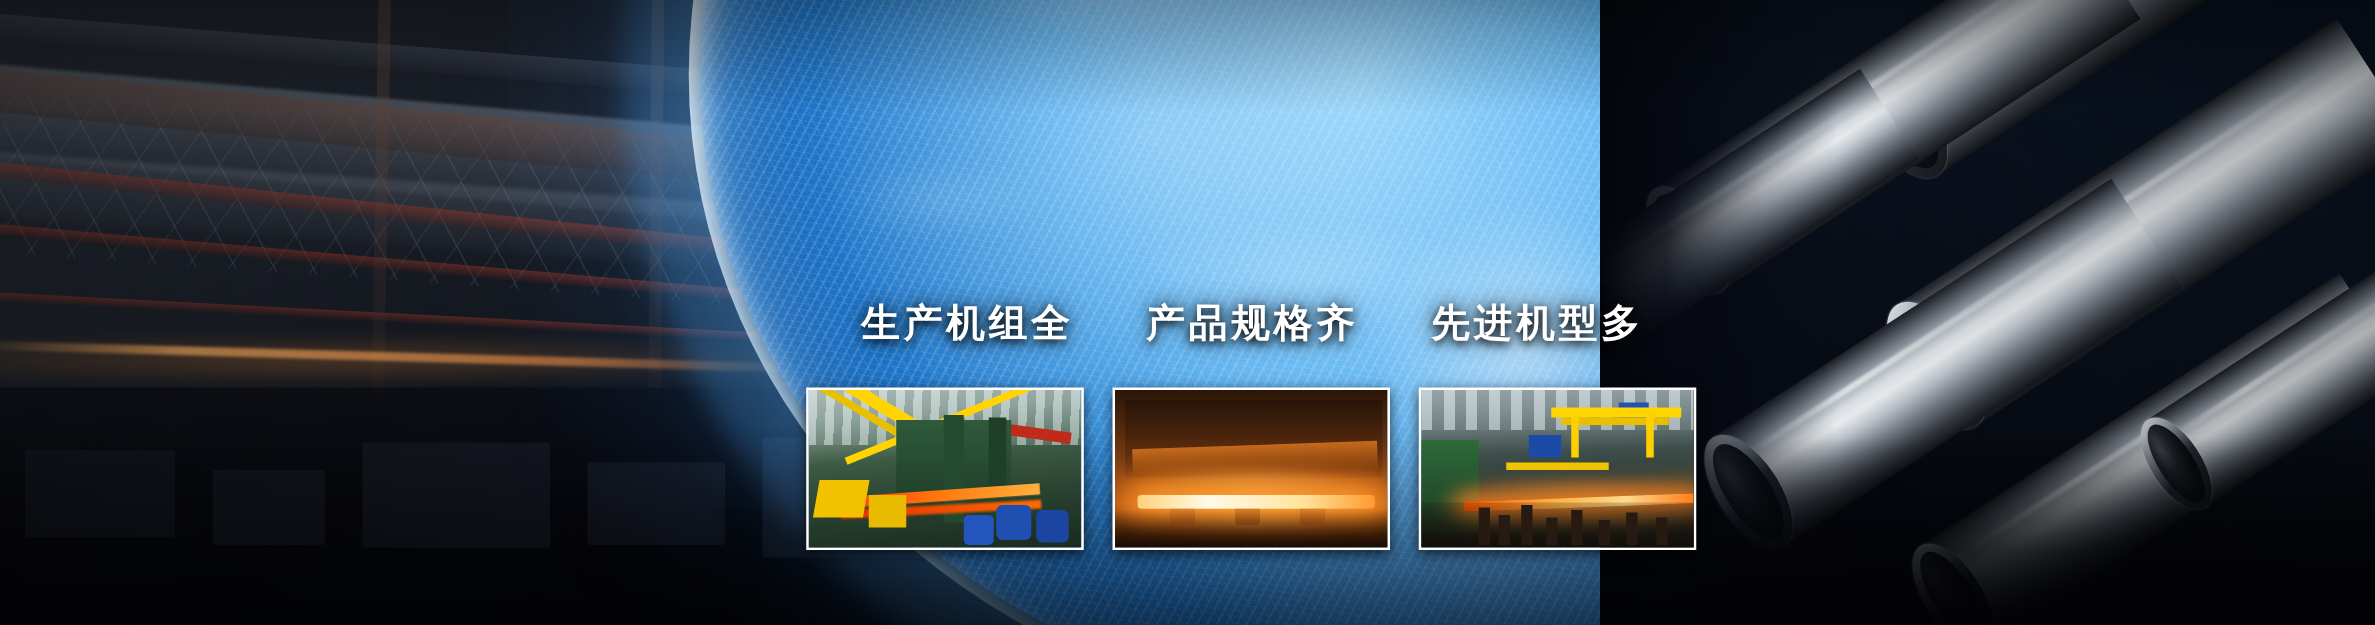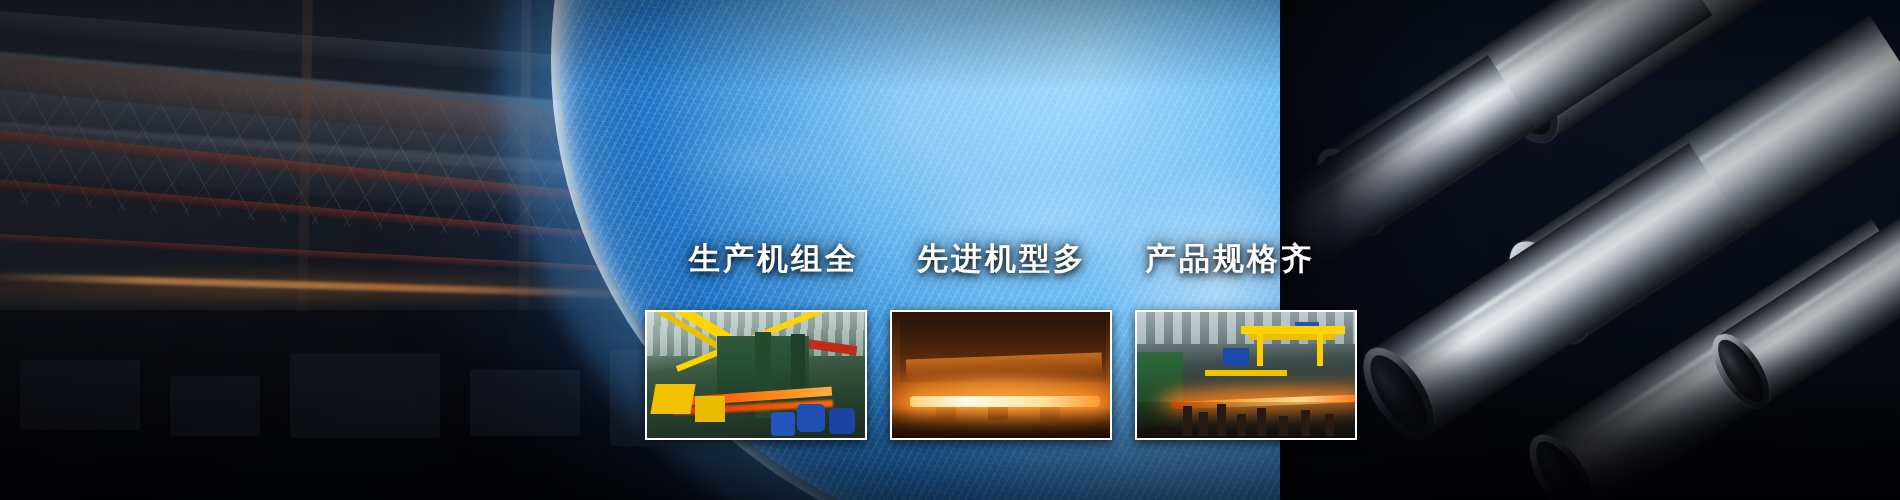--- a/index.html
+++ b/index.html
@@ -418,22 +418,22 @@
     <div class="pipes-fade-bottom"></div>
   </div>
 
   <div class="vignette"></div>
 
   <div class="content">
 
 
     <div class="slogan">
       <span>生产机组全</span>
+      <span>产品规格齐</span>
       <span>先进机型多</span>
-      <span>产品规格齐</span>
     </div>
 
     <div class="thumbs">
 
       <div class="thumb">
         <div class="thumb-inner th1">
           <div class="roof"></div>
           <div class="red1"></div>
           <div class="rail"></div>
           <div class="stair"></div>

